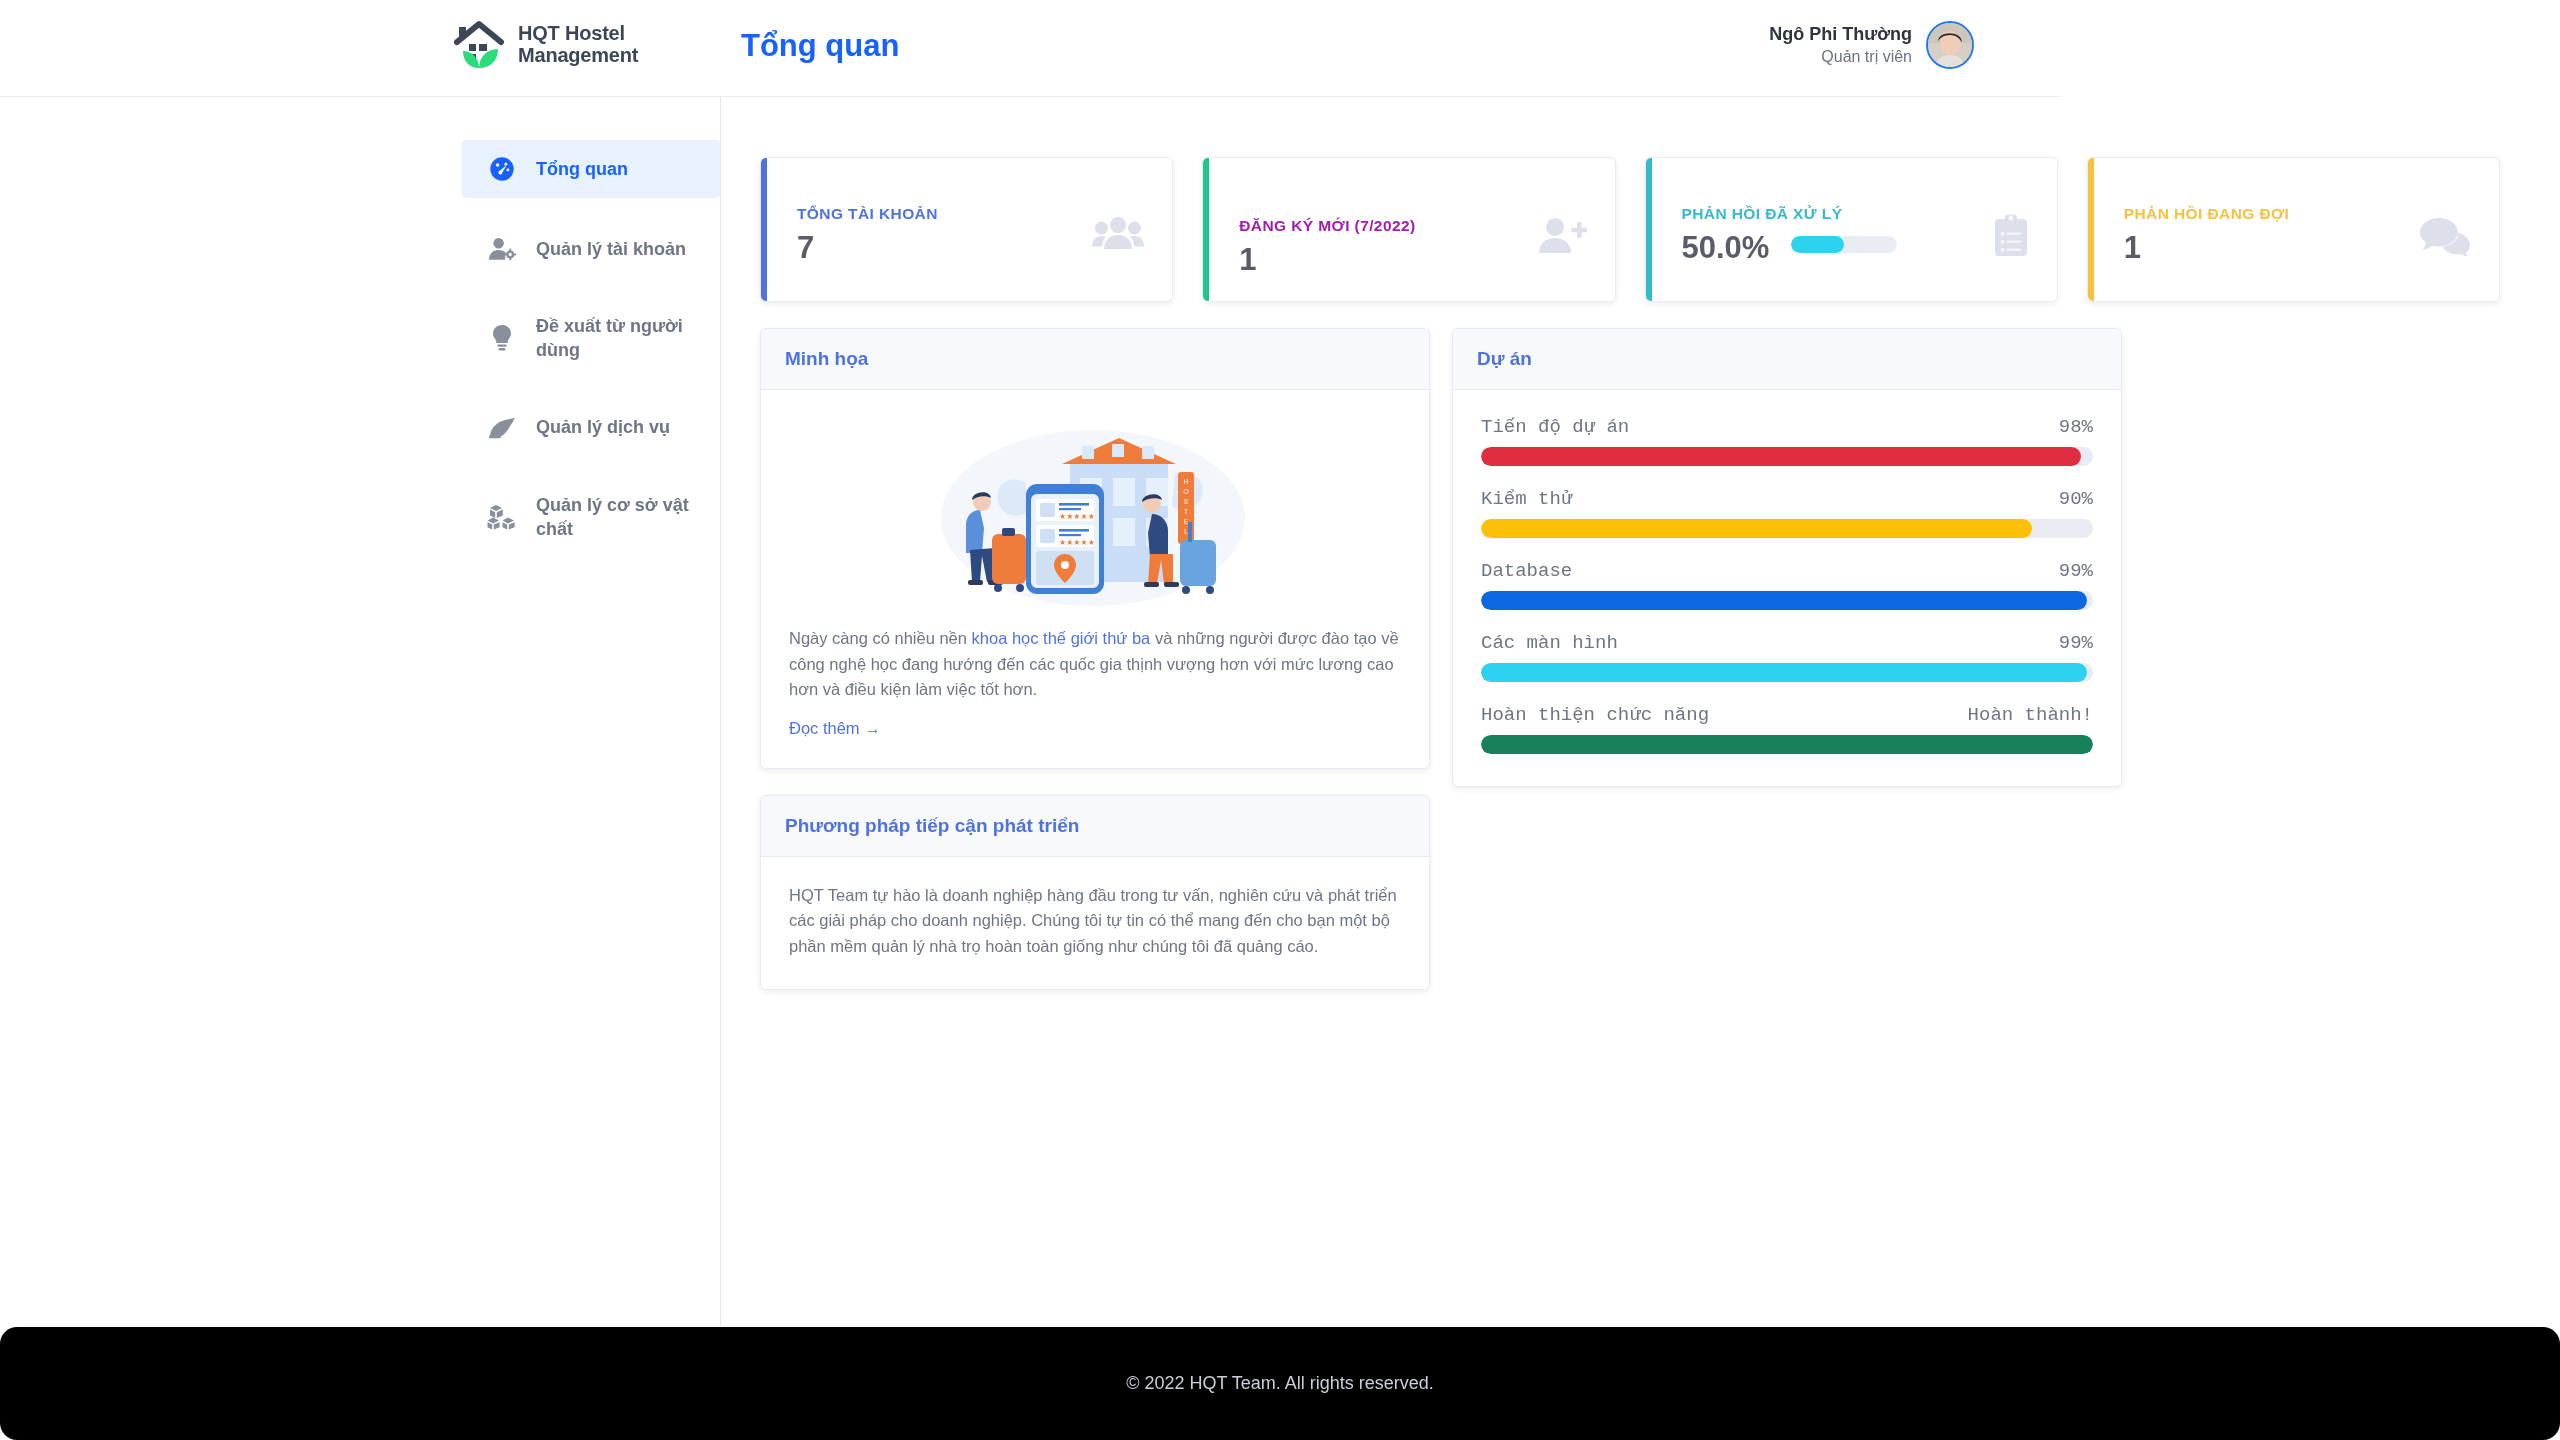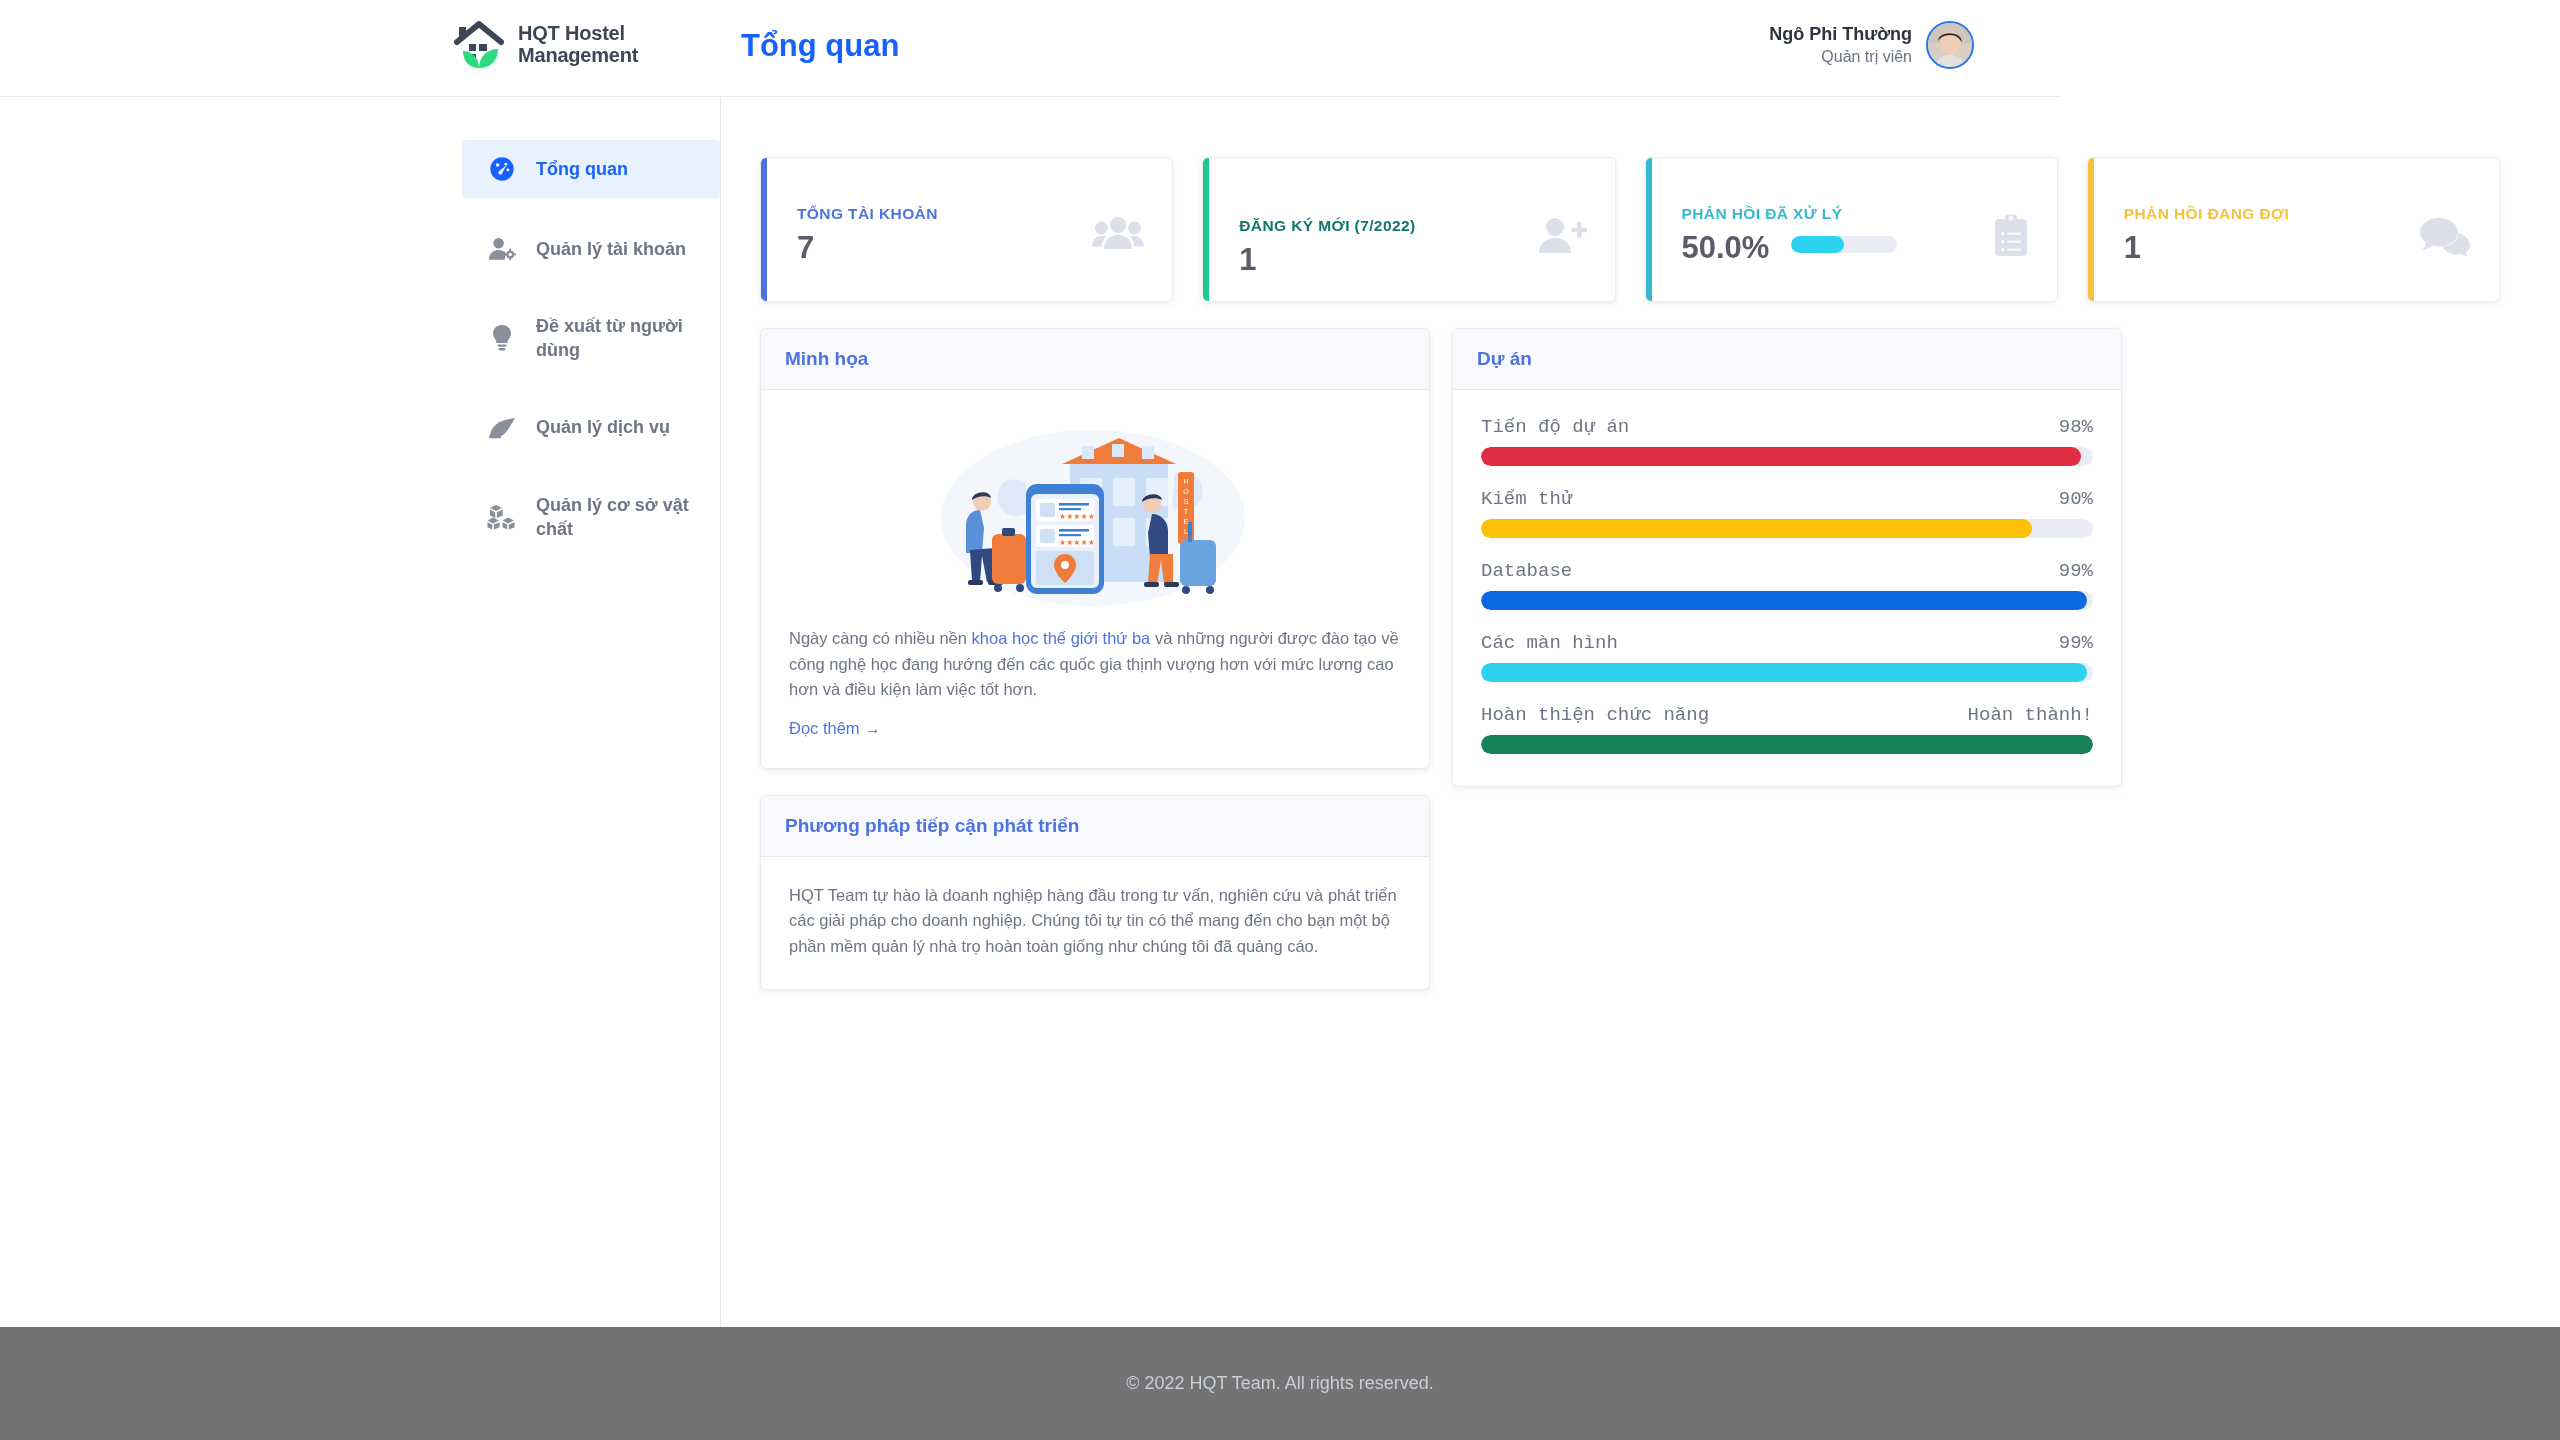--- a/index.html
+++ b/index.html
@@ -80,21 +80,21 @@
     display: flex; align-items: center; justify-content: space-between;
     padding: 12px 28px 0 36px; position: relative; overflow: hidden;
   }
   .stat::before { content: ""; position: absolute; left: 0; top: 0; bottom: 0; width: 6px; }
   .stat.c1::before { background: #4e73df; }
   .stat.c2::before { background: #1cc88a; }
   .stat.c3::before { background: #36b9cc; }
   .stat.c4::before { background: #f6c23e; }
   .stat-label { font-size: 15.5px; font-weight: bold; letter-spacing: .4px; }
   .stat.c1 .stat-label { color: #4e73df; }
-  .stat.c2 .stat-label { color: #0f766e; margin-top: 23px; }
+  .stat.c2 .stat-label { color: #a21caf; margin-top: 23px; }
   .stat.c3 .stat-label { color: #36b9cc; }
   .stat.c4 .stat-label { color: #f6c23e; }
   .stat-val { font-size: 31px; font-weight: bold; color: #5a5c69; margin-top: 7px; }
   .stat-val-row { display: flex; align-items: center; gap: 22px; }
   .mini-track { width: 106px; height: 17px; border-radius: 9px; background: #eaecf4; overflow: hidden; }
   .mini-fill { height: 100%; background: #2bd3ef; border-radius: 9px; }
   .stat-ico { color: #dddfeb; display: flex; align-items: center; }
 
   
   .cols { display: flex; gap: 22px; margin: 26px 0 0 21px; }
@@ -114,21 +114,21 @@
   
   .prog-row { margin-bottom: 22px; }
   .prog-row:last-child { margin-bottom: 2px; }
   .prog-top { display: flex; justify-content: space-between; align-items: center; font-size: 19px; color: #6e7586; margin-bottom: 9px; font-family: Liberation Mono, monospace; }
   .prog-track { height: 19px; border-radius: 10px; background: #eaecf4; overflow: hidden; }
   .prog-fill { height: 100%; border-radius: 10px; }
 
   
   .footer {
     position: absolute; left: 0; bottom: 0; width: 2560px; height: 113px;
-    background: #737373; display: flex; align-items: center; justify-content: center;
+    background: #000000; display: flex; align-items: center; justify-content: center; border-radius: 17px;
   }
   .footer span { font-size: 18px; color: #c9ced8; }
 </style>
 </head>
 <body>
 
 <div class="topbar">
 
   <div class="brand">
     <div class="brand-mark">

